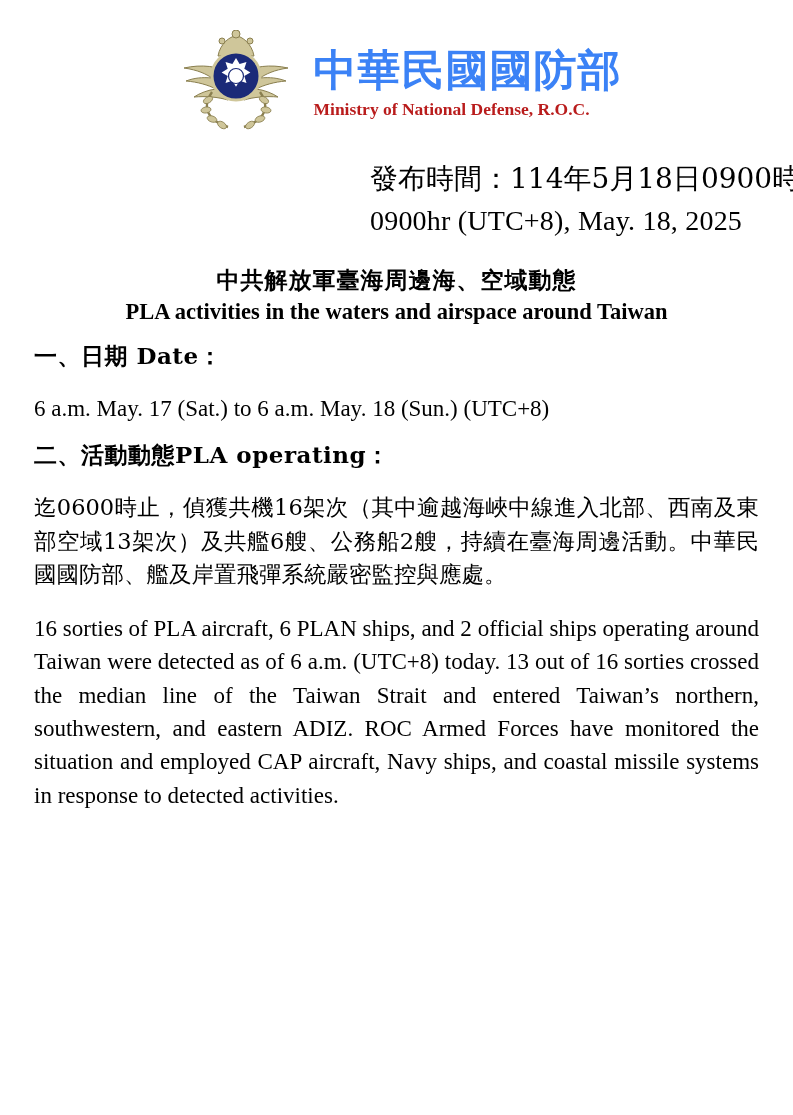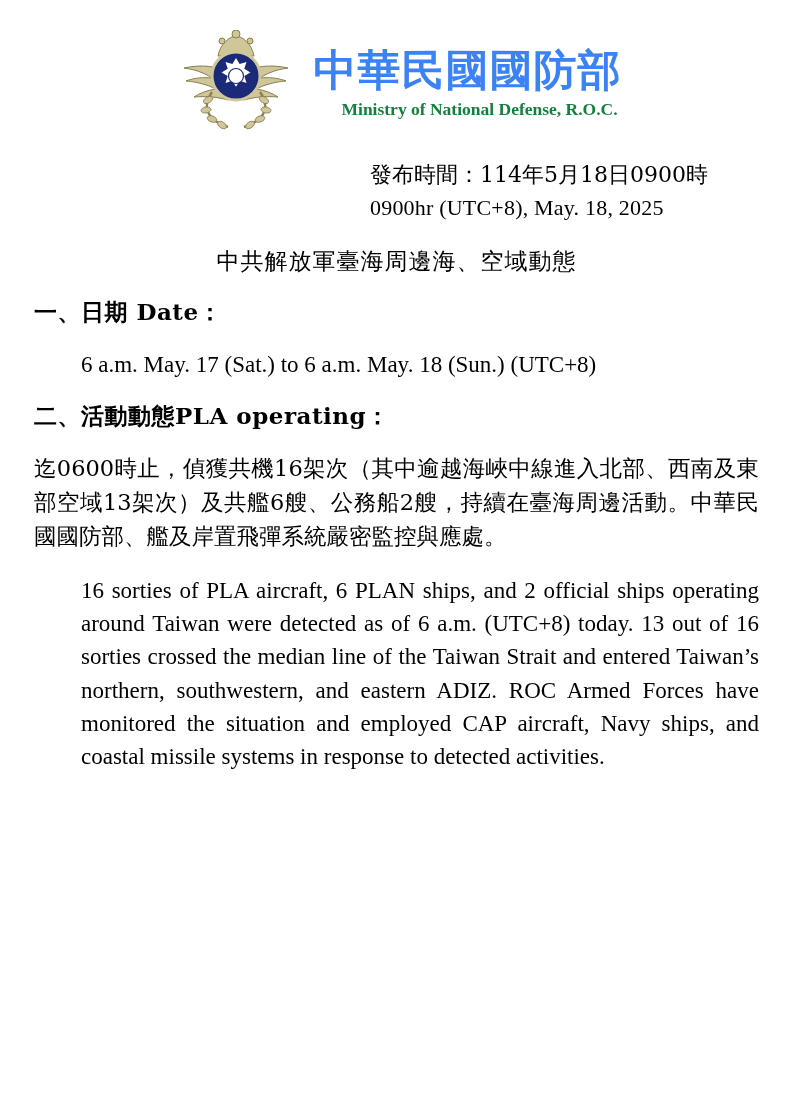--- a/index.html
+++ b/index.html
@@ -52,87 +52,85 @@
     font-weight: 700;
     color: #3b82f6;
     letter-spacing: 1px;
     line-height: 1.05;
     white-space: nowrap;
   }
   .title-en {
     font-family: "Liberation Serif", serif;
     font-size: 17.5px;
     font-weight: 700;
-    color: #15803d;
+    color: #b91c1c;
     margin-top: 6px;
     white-space: nowrap;
-    margin-left: 28px;
   }
 
   
   .release {
     margin-top: 24px;
     margin-left: 336px;
     line-height: 1.5;
   }
   .release .line {
-    font-size: 22px;
+    font-size: 28px;
     white-space: nowrap;
   }
   .release .line.cn {
     font-family: "DejaVu Serif", "Liberation Serif", serif;
   }
   .release .line.en {
     font-family: "Liberation Serif", serif;
     letter-spacing: 0.2px;
   }
 
   
   .doc-title {
     text-align: center;
     margin-top: 22px;
   }
   .doc-title .cn {
     font-family: "DejaVu Serif", "Liberation Serif", serif;
     font-size: 23px;
-    font-weight: 400;
+    font-weight: 700;
     letter-spacing: 1px;
     line-height: 1.35;
   }
   .doc-title .en {
     font-family: "Liberation Serif", serif;
     font-size: 22.5px;
     font-weight: 700;
     line-height: 1.35;
     margin-top: 2px;
   }
 
   
   .section-heading {
     font-family: "DejaVu Serif", "Liberation Serif", serif;
     font-size: 23px;
     font-weight: 700;
-    margin-top: 20px;
+    margin-top: 14px;
     letter-spacing: 0.5px;
   }
   .para-cn {
     font-family: "DejaVu Serif", "Liberation Serif", serif;
     font-size: 22.5px;
     line-height: 1.5;
     margin-top: 20px;
     text-align: justify;
     text-justify: inter-character;
   }
   .para-en {
     font-family: "Liberation Serif", serif;
     font-size: 23px;
     line-height: 1.45;
     margin-top: 20px;
     text-align: justify;
-    margin-left: 47px;
   }
   .para-en.single { text-align: left; }
 </style>
 </head>
 <body>
 
 <div class="page">
 
   <div class="header">
     <div class="emblem">
@@ -179,20 +177,21 @@
     </div>
   </div>
 
   <div class="release">
     <div class="line cn">發布時間：114年5月18日0900時</div>
     <div class="line en">0900hr (UTC+8), May. 18, 2025</div>
   </div>
 
   <div class="doc-title">
     <div class="cn">中共解放軍臺海周邊海、空域動態</div>
+    <div class="en">PLA activities in the waters and airspace around Taiwan</div>
   </div>
 
   <div class="section">
     <div class="section-heading">一、日期 Date：</div>
     <div class="para-en single">6 a.m. May. 17 (Sat.) to 6 a.m. May. 18 (Sun.) (UTC+8)</div>
   </div>
 
   <div class="section">
     <div class="section-heading">二、活動動態PLA operating：</div>
     <div class="para-cn">迄0600時止，偵獲共機16架次（其中逾越海峽中線進入北部、西南及東部空域13架次）及共艦6艘、公務船2艘，持續在臺海周邊活動。中華民國國防部、艦及岸置飛彈系統嚴密監控與應處。</div>

